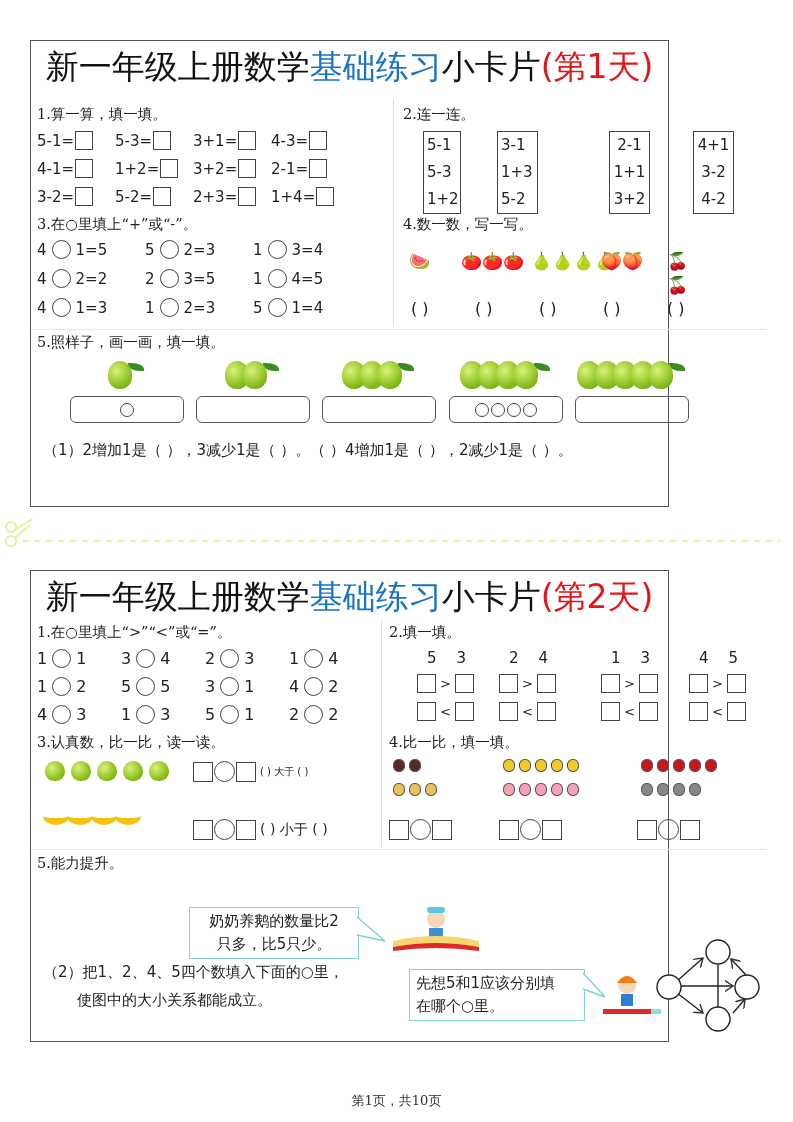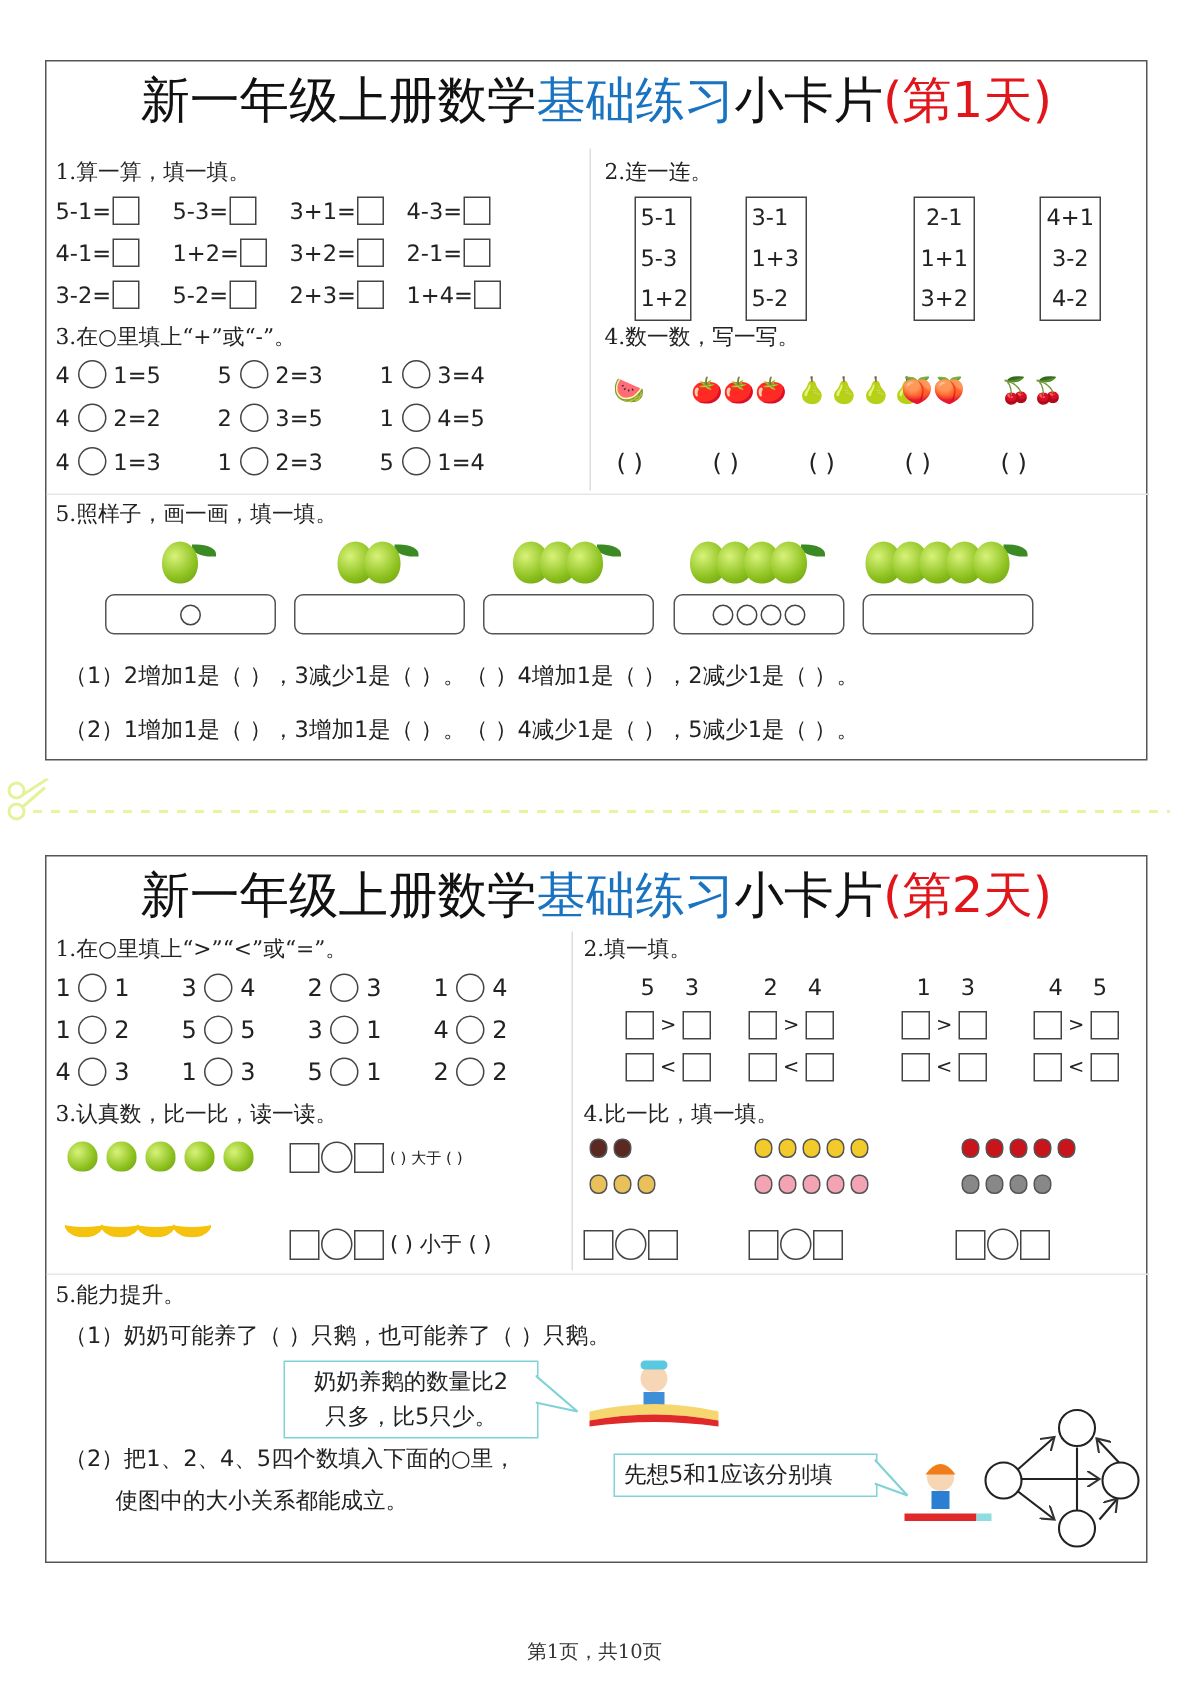--- a/index.html
+++ b/index.html
@@ -1,17 +1,17 @@
 <!DOCTYPE html>
 <html><head>
 <meta charset="utf-8">
 <style>
   * { box-sizing: border-box; margin: 0; padding: 0; }
   body { width: 793px; height: 1122px; background: #fff; font-family: "DejaVu Sans", sans-serif; color: #222; position: relative; overflow: hidden; }
-  .card { position: absolute; left: 30px; width: 735px; border: 1.5px solid #555; background: #fff; }
+  .card { position: absolute; left: 30px; width: 639px; border: 1.5px solid #555; background: #fff; }
   .card1 { top: 40px; height: 467px; }
   .card2 { top: 570px; height: 472px; }
   .title { position: absolute; left: 0; right: 0; text-align: center; font-size: 33px; font-family: "DejaVu Sans", sans-serif; color: #111; letter-spacing: 0px; }
   .card1 .title { top: 4px; }
   .card2 .title { top: 4px; }
   .title .blue { color: #1a73c0; }
   .title .red { color: #e0161b; }
   .sec { position: absolute; font-size: 14.5px; font-family: "DejaVu Serif", serif; color: #222; }
   .row { position: absolute; font-size: 15px; white-space: nowrap; }
   .eq { position: absolute; font-size: 15px; display: flex; align-items: center; }
@@ -226,21 +226,20 @@
         <span class="apple"></span>
         <span class="apple"></span>
         <span class="apple"></span>
         <span class="apple"></span>
         <span class="apple"></span>
         <span class="leaf"></span>
       </div>
       <div class="rbox" style="left: 544px; top: 355px; width: 114px;"></div>
     </div>
   <div class="fill" style="left:12px; top:400px;">（1）2增加1是（   ），3减少1是（   ）。（   ）4增加1是（   ），2减少1是（   ）。</div>
-  <div class="fill" style="left:12px; top:436px;">（2）1增加1是（   ），3增加1是（   ）。（   ）4减少1是（   ），5减少1是（   ）。</div>
 </div>
 
 <svg class="cut" viewBox="0 0 793 30">
   <g stroke="#e4f29a" stroke-width="2" fill="none">
     <circle cx="11" cy="8" r="5"></circle>
     <circle cx="11" cy="22" r="5"></circle>
     <line x1="15" y1="11" x2="32" y2="0"></line>
     <line x1="15" y1="19" x2="30" y2="6"></line>
   </g>
   <line x1="22" y1="22" x2="780" y2="22" stroke="#e8f5a0" stroke-width="2" stroke-dasharray="6,6"></line>
@@ -432,21 +431,20 @@
       <span style="position: absolute; left: 642px; top: 212px; width: 12px; height: 13px; border-radius: 45%; background: rgb(136, 136, 136); border: 1px solid rgb(85, 85, 85);"></span>
       <span style="position: absolute; left: 658px; top: 212px; width: 12px; height: 13px; border-radius: 45%; background: rgb(136, 136, 136); border: 1px solid rgb(85, 85, 85);"></span>
       <div class="cmp" style="left: 606px; top: 248px;">
         <span class="sq"></span>
         <span class="bigcirc"></span>
         <span class="sq"></span>
       </div>
     </div>
 
   <div class="sec" style="left:6px; top:283px;text-align:right;">5.能力提升。</div>
-  <div class="fill" style="left:12px; top:310px;">（1）奶奶可能养了（ ）只鹅，也可能养了（ ）只鹅。</div>
 
   <div class="bubble" style="left:158px; top:336px; width:170px; text-align:center;">
     <div>奶奶养鹅的数量比2</div>
     <div>只多，比5只少。</div>
   </div>
   <svg style="position:absolute; left:326px; top:342px;" width="30" height="40">
     <polyline points="0,4 28,28 0,22" fill="#fff" stroke="#7fd3d6" stroke-width="1.5"></polyline>
   </svg>
   <svg style="position:absolute; left:360px; top:330px;" width="90" height="56">
     <circle cx="45" cy="18" r="9" fill="#f7d6b5"></circle>
@@ -454,20 +452,21 @@
     <rect x="38" y="27" width="14" height="12" fill="#3f8fd8"></rect>
     <path d="M2 40 Q45 30 88 40 L88 46 Q45 38 2 46 Z" fill="#f6d66e"></path>
     <path d="M2 46 Q45 38 88 46 L88 50 Q45 44 2 50 Z" fill="#e02a2a"></path>
   </svg>
 
   <div class="fill" style="left:12px; top:392px;">（2）把1、2、4、5四个数填入下面的○里，</div>
   <div class="fill" style="left:46px; top:420px;">使图中的大小关系都能成立。</div>
 
   <div class="bubble" style="left:378px; top:398px; width:176px;">
     <div>先想5和1应该分别填</div>
+    <div>在哪个○里。</div>
   </div>
   <svg style="position:absolute; left:552px; top:400px;" width="24" height="30">
     <polyline points="0,2 22,26 0,18" fill="#fff" stroke="#7fd3d6" stroke-width="1.5"></polyline>
   </svg>
   <svg style="position:absolute; left:566px; top:398px;" width="70" height="56">
     <circle cx="30" cy="16" r="9" fill="#f7d6b5"></circle>
     <path d="M20 14 Q30 0 40 14 Z" fill="#f07d1a"></path>
     <rect x="24" y="25" width="12" height="12" fill="#2b7fd3"></rect>
     <rect x="6" y="40" width="48" height="5" fill="#e02a2a"></rect>
     <rect x="54" y="40" width="10" height="5" fill="#8fdde0"></rect>

